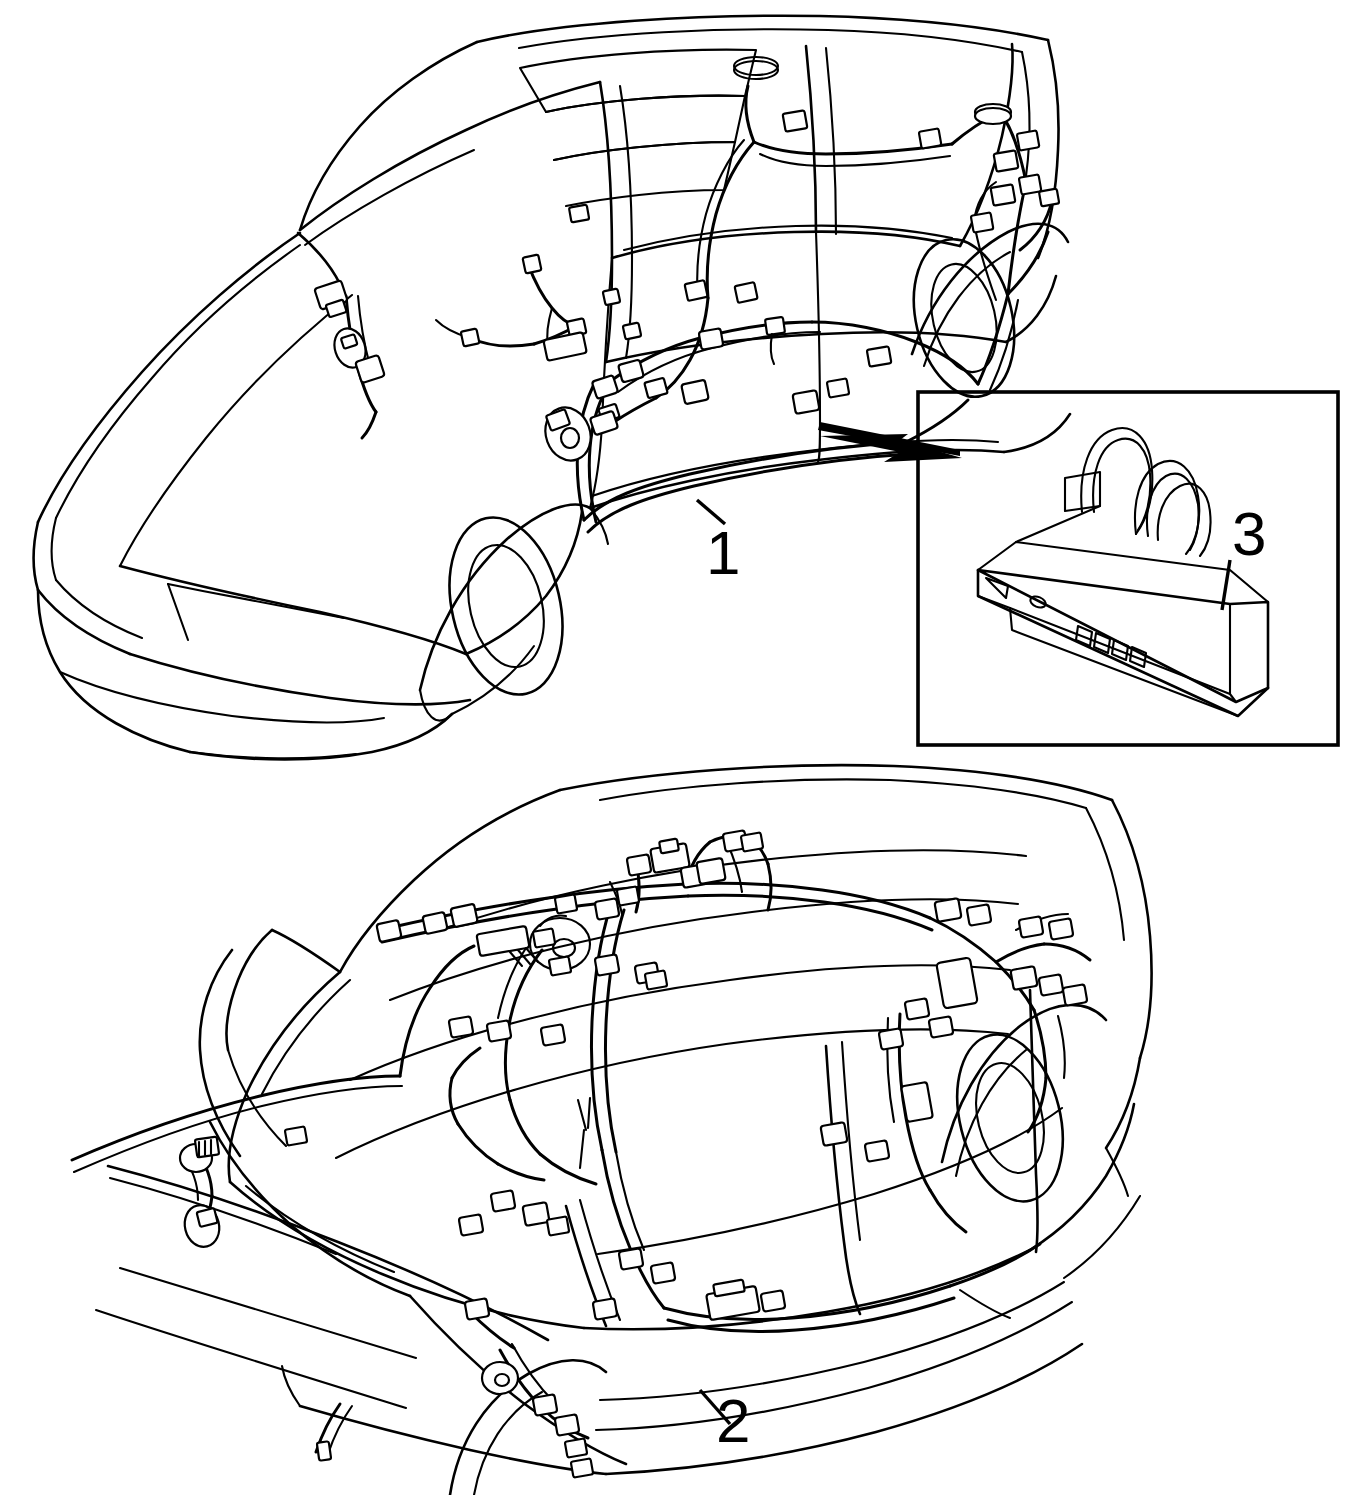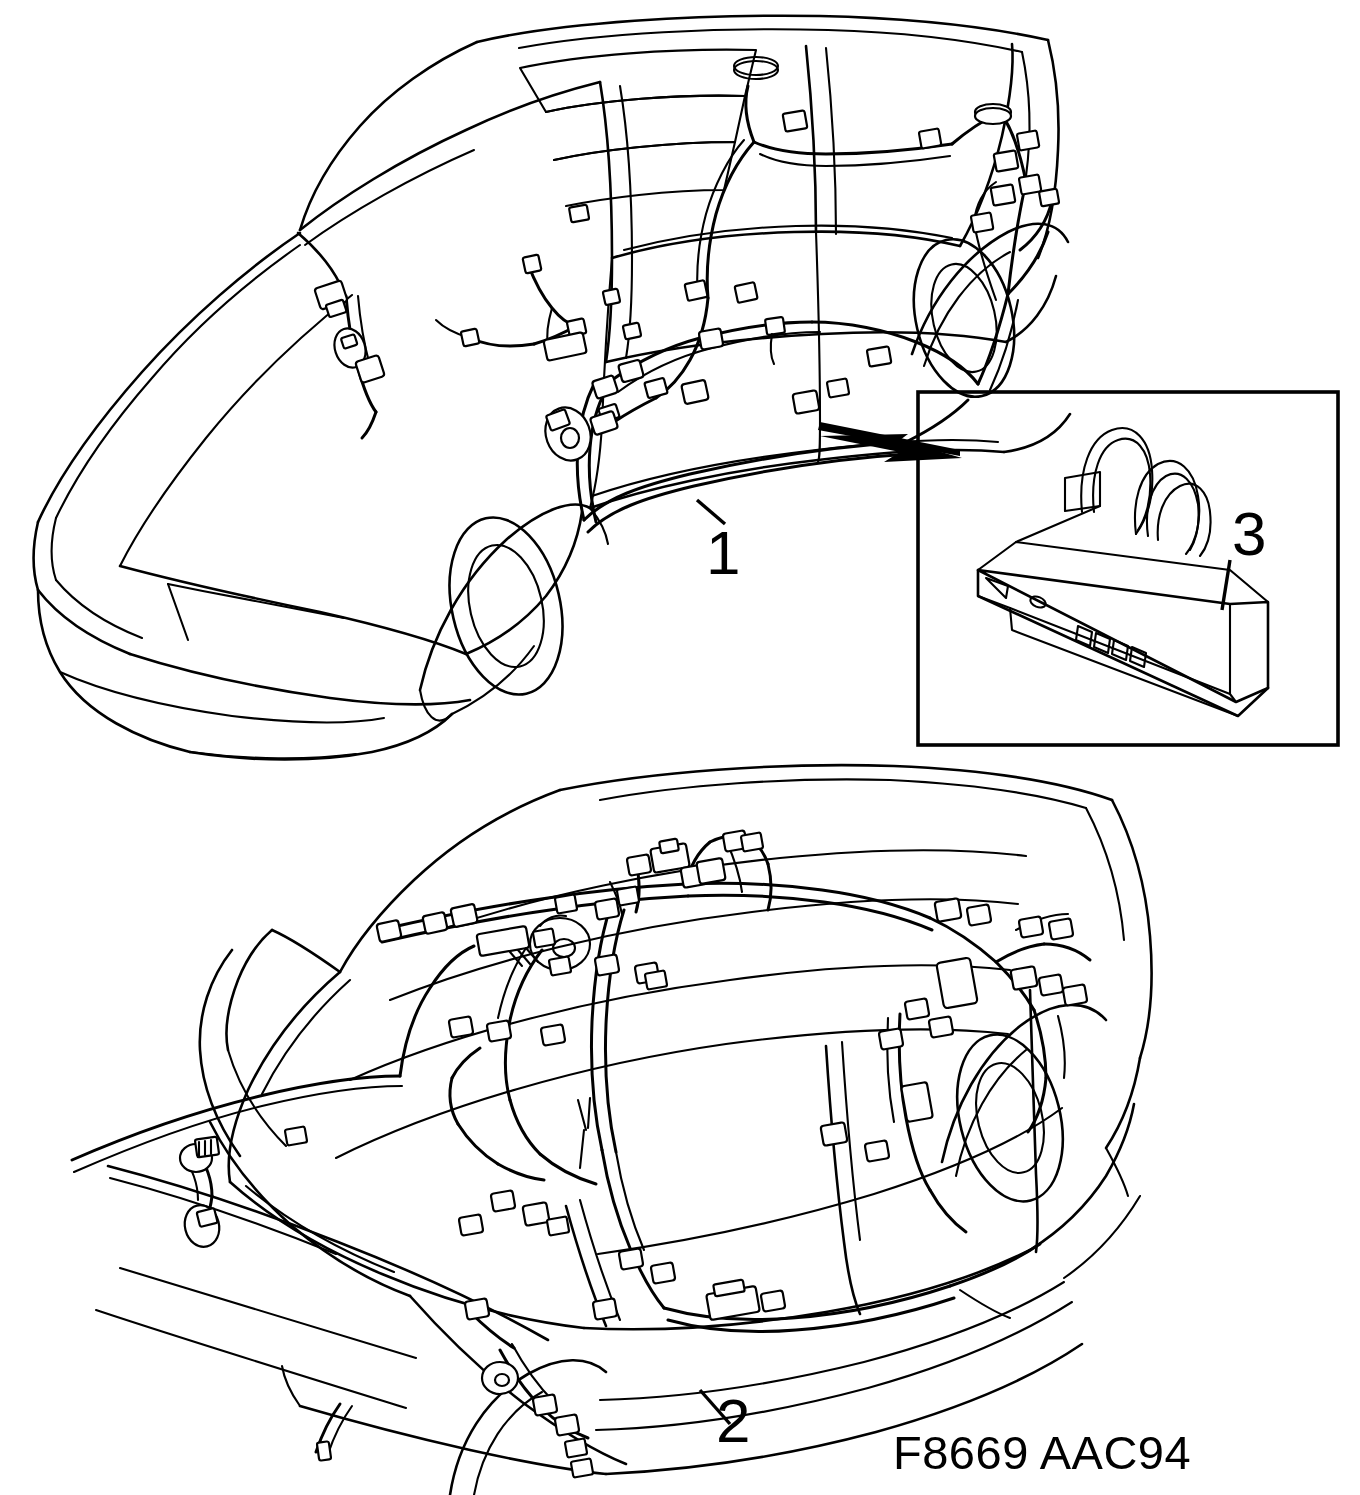--- a/index.html
+++ b/index.html
@@ -673,15 +673,14 @@
     </g>
 
   </svg>
 
   <div class="callout" id="callout-1">1</div>
 
   <div class="callout" id="callout-2">2</div>
 
   <div class="callout" id="callout-3">3</div>
 
-  <div id="caption">F8669 AAC94</div>
 
 </div>
 
 </body></html>

